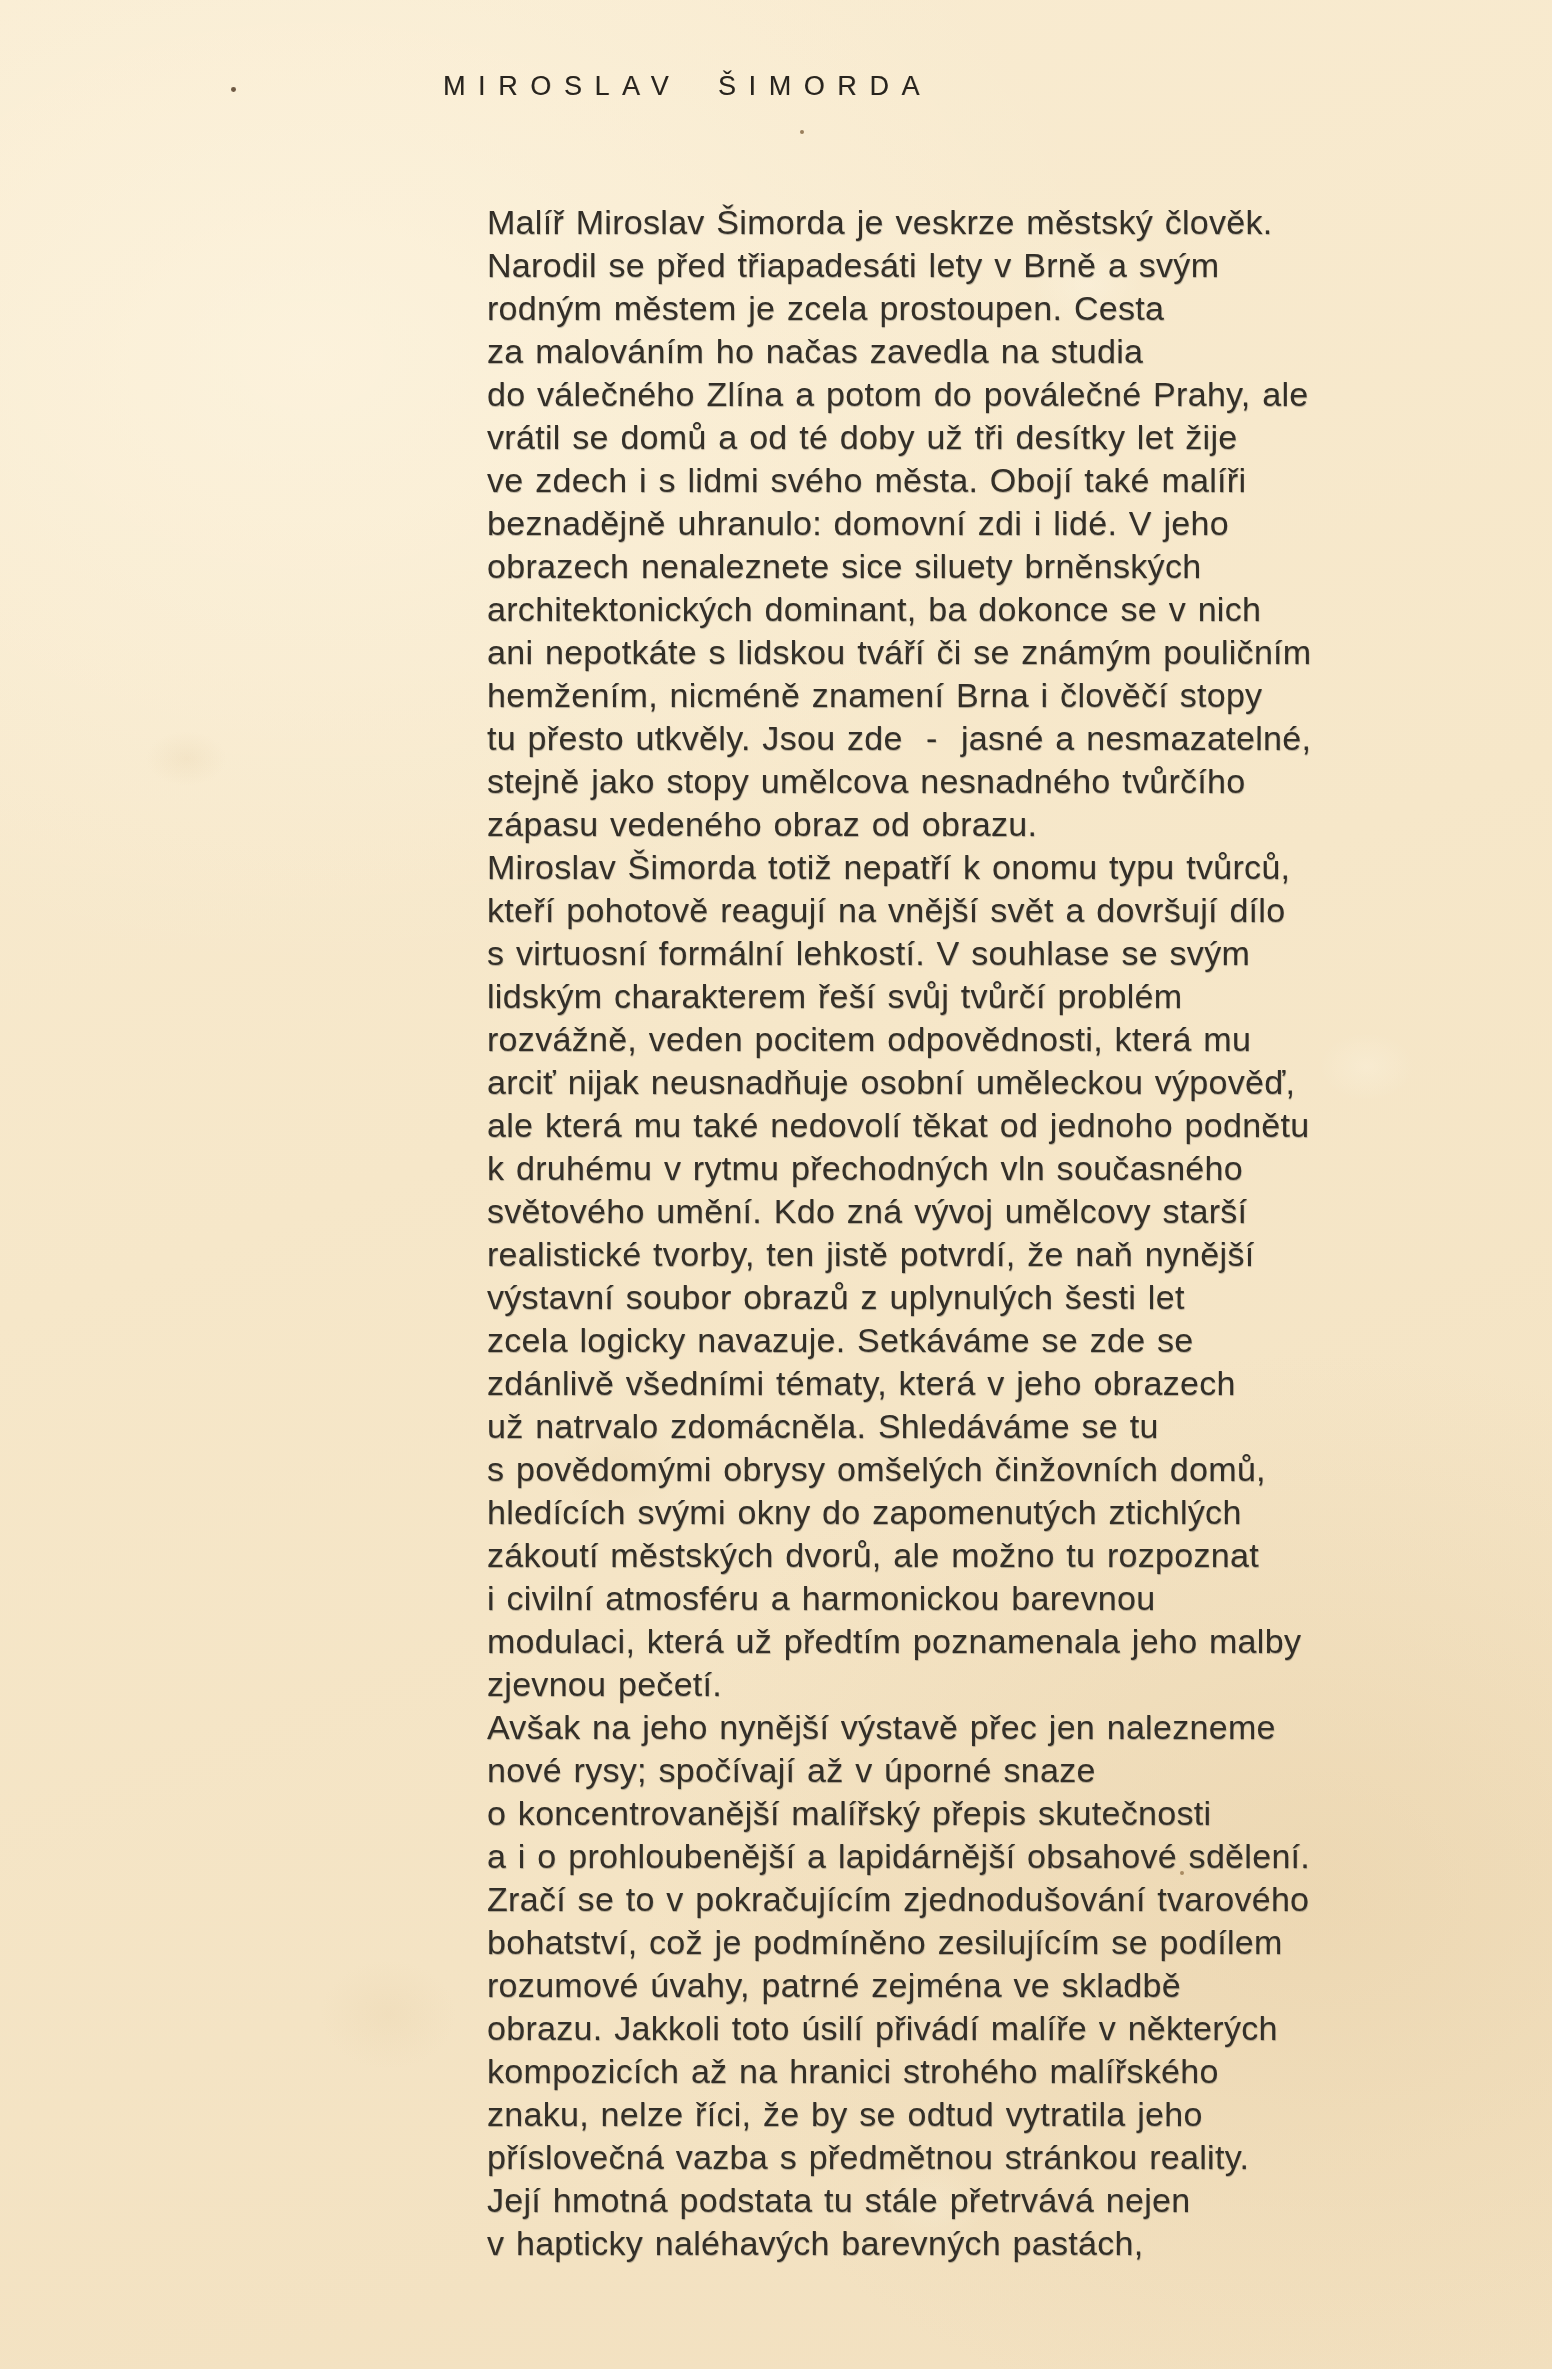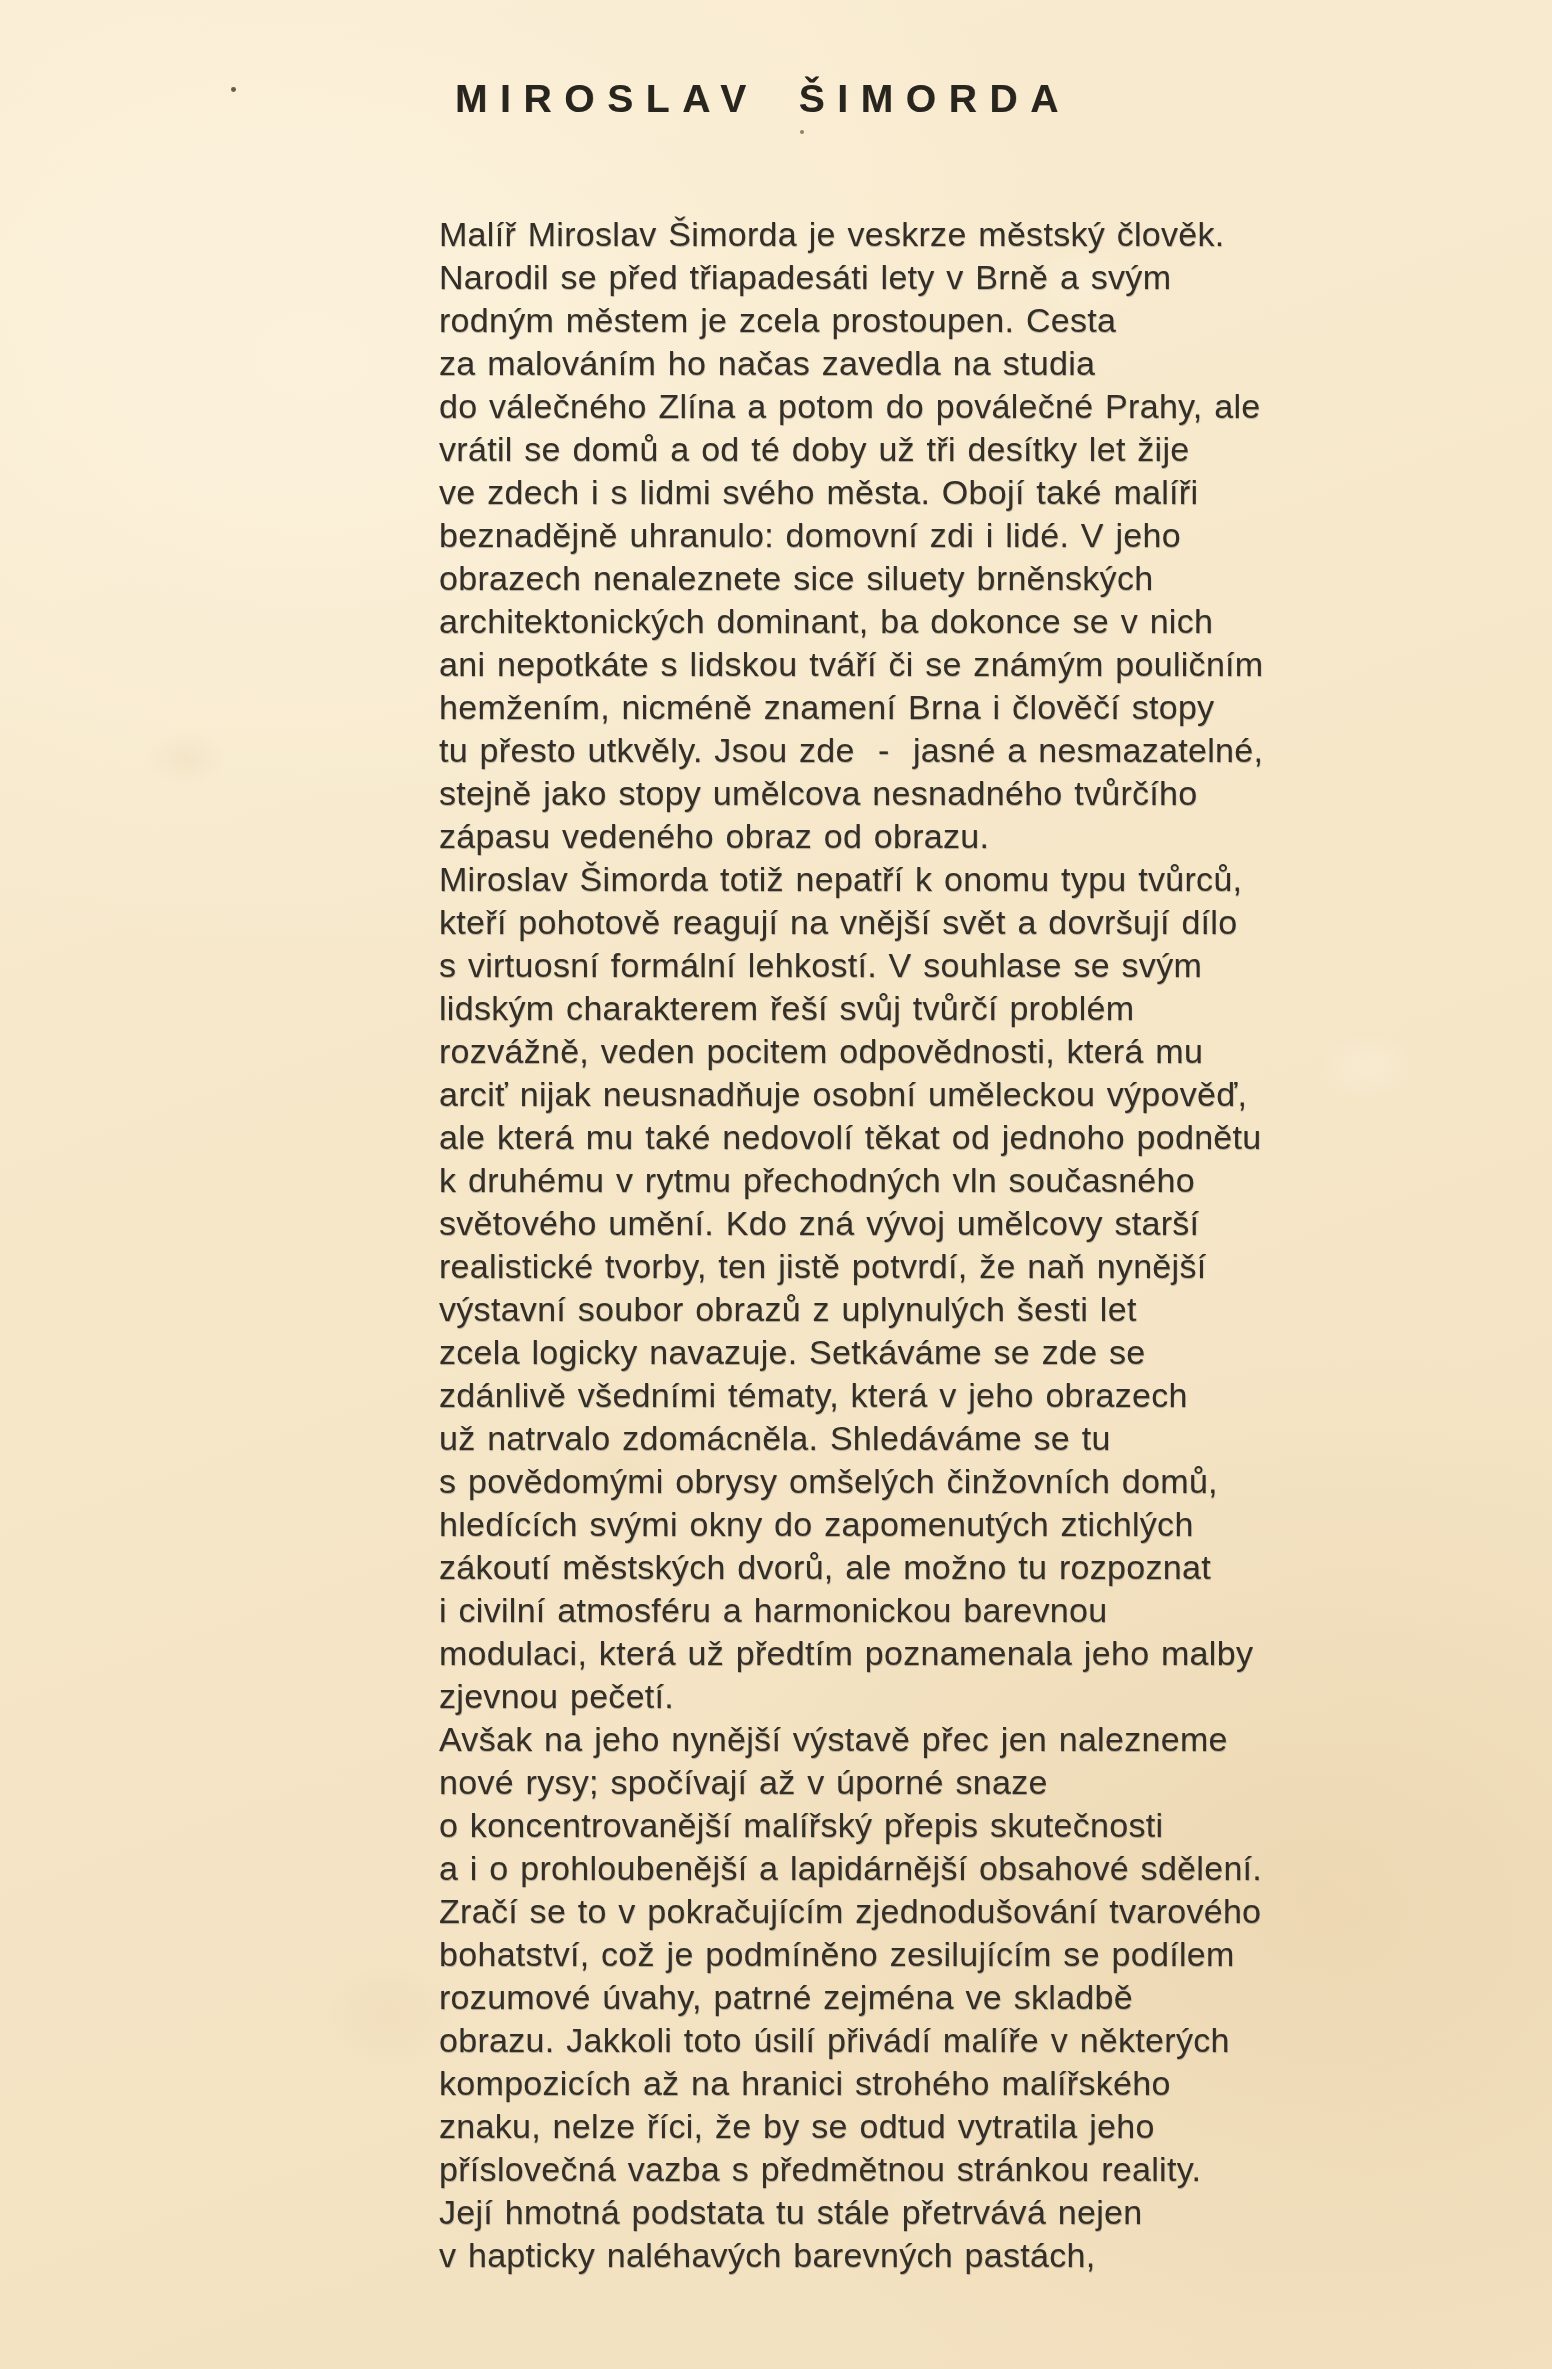--- a/index.html
+++ b/index.html
@@ -41,38 +41,39 @@
   .speck-2 { left: 800px; top: 130px; width: 3.9px; height: 3.9px; background: #9a7f5d; }
   .speck-3 { left: 1180px; top: 1871px; width: 3.9px; height: 3.9px; background: #a98c63; }
 
   .content {
     position: absolute;
     left: 439px;
     top: 58px;
     right: 39px;
   }
   .doc-title {
-    margin: 16px;
+    margin: 4px;
     color: #28241e;
-    font-weight: bold;
-    font-size: 39px;
+    font-weight: normal;
+    font-size: 27px;
     line-height: 49px;
     letter-spacing: 12.6px;
     word-spacing: 16.5px;
     text-shadow: 0.4px 0.4px 0.6px rgba(40,36,30,0.35);
   }
   .doc-body {
     margin-top: 90px;
     color: #332f28;
     font-size: 34px;
     line-height: 43px;
     letter-spacing: 0.3px;
     word-spacing: 1.9px;
     white-space: pre;
     text-shadow: 0.4px 0.5px 0.7px rgba(47,43,36,0.32);
+    margin-left: 48px;
   }
   .doc-body > div {
     height: 43px;
   }
 </style>
 </head>
 <body>
 
 <div class="page">
   <span class="speck speck-1"></span>

